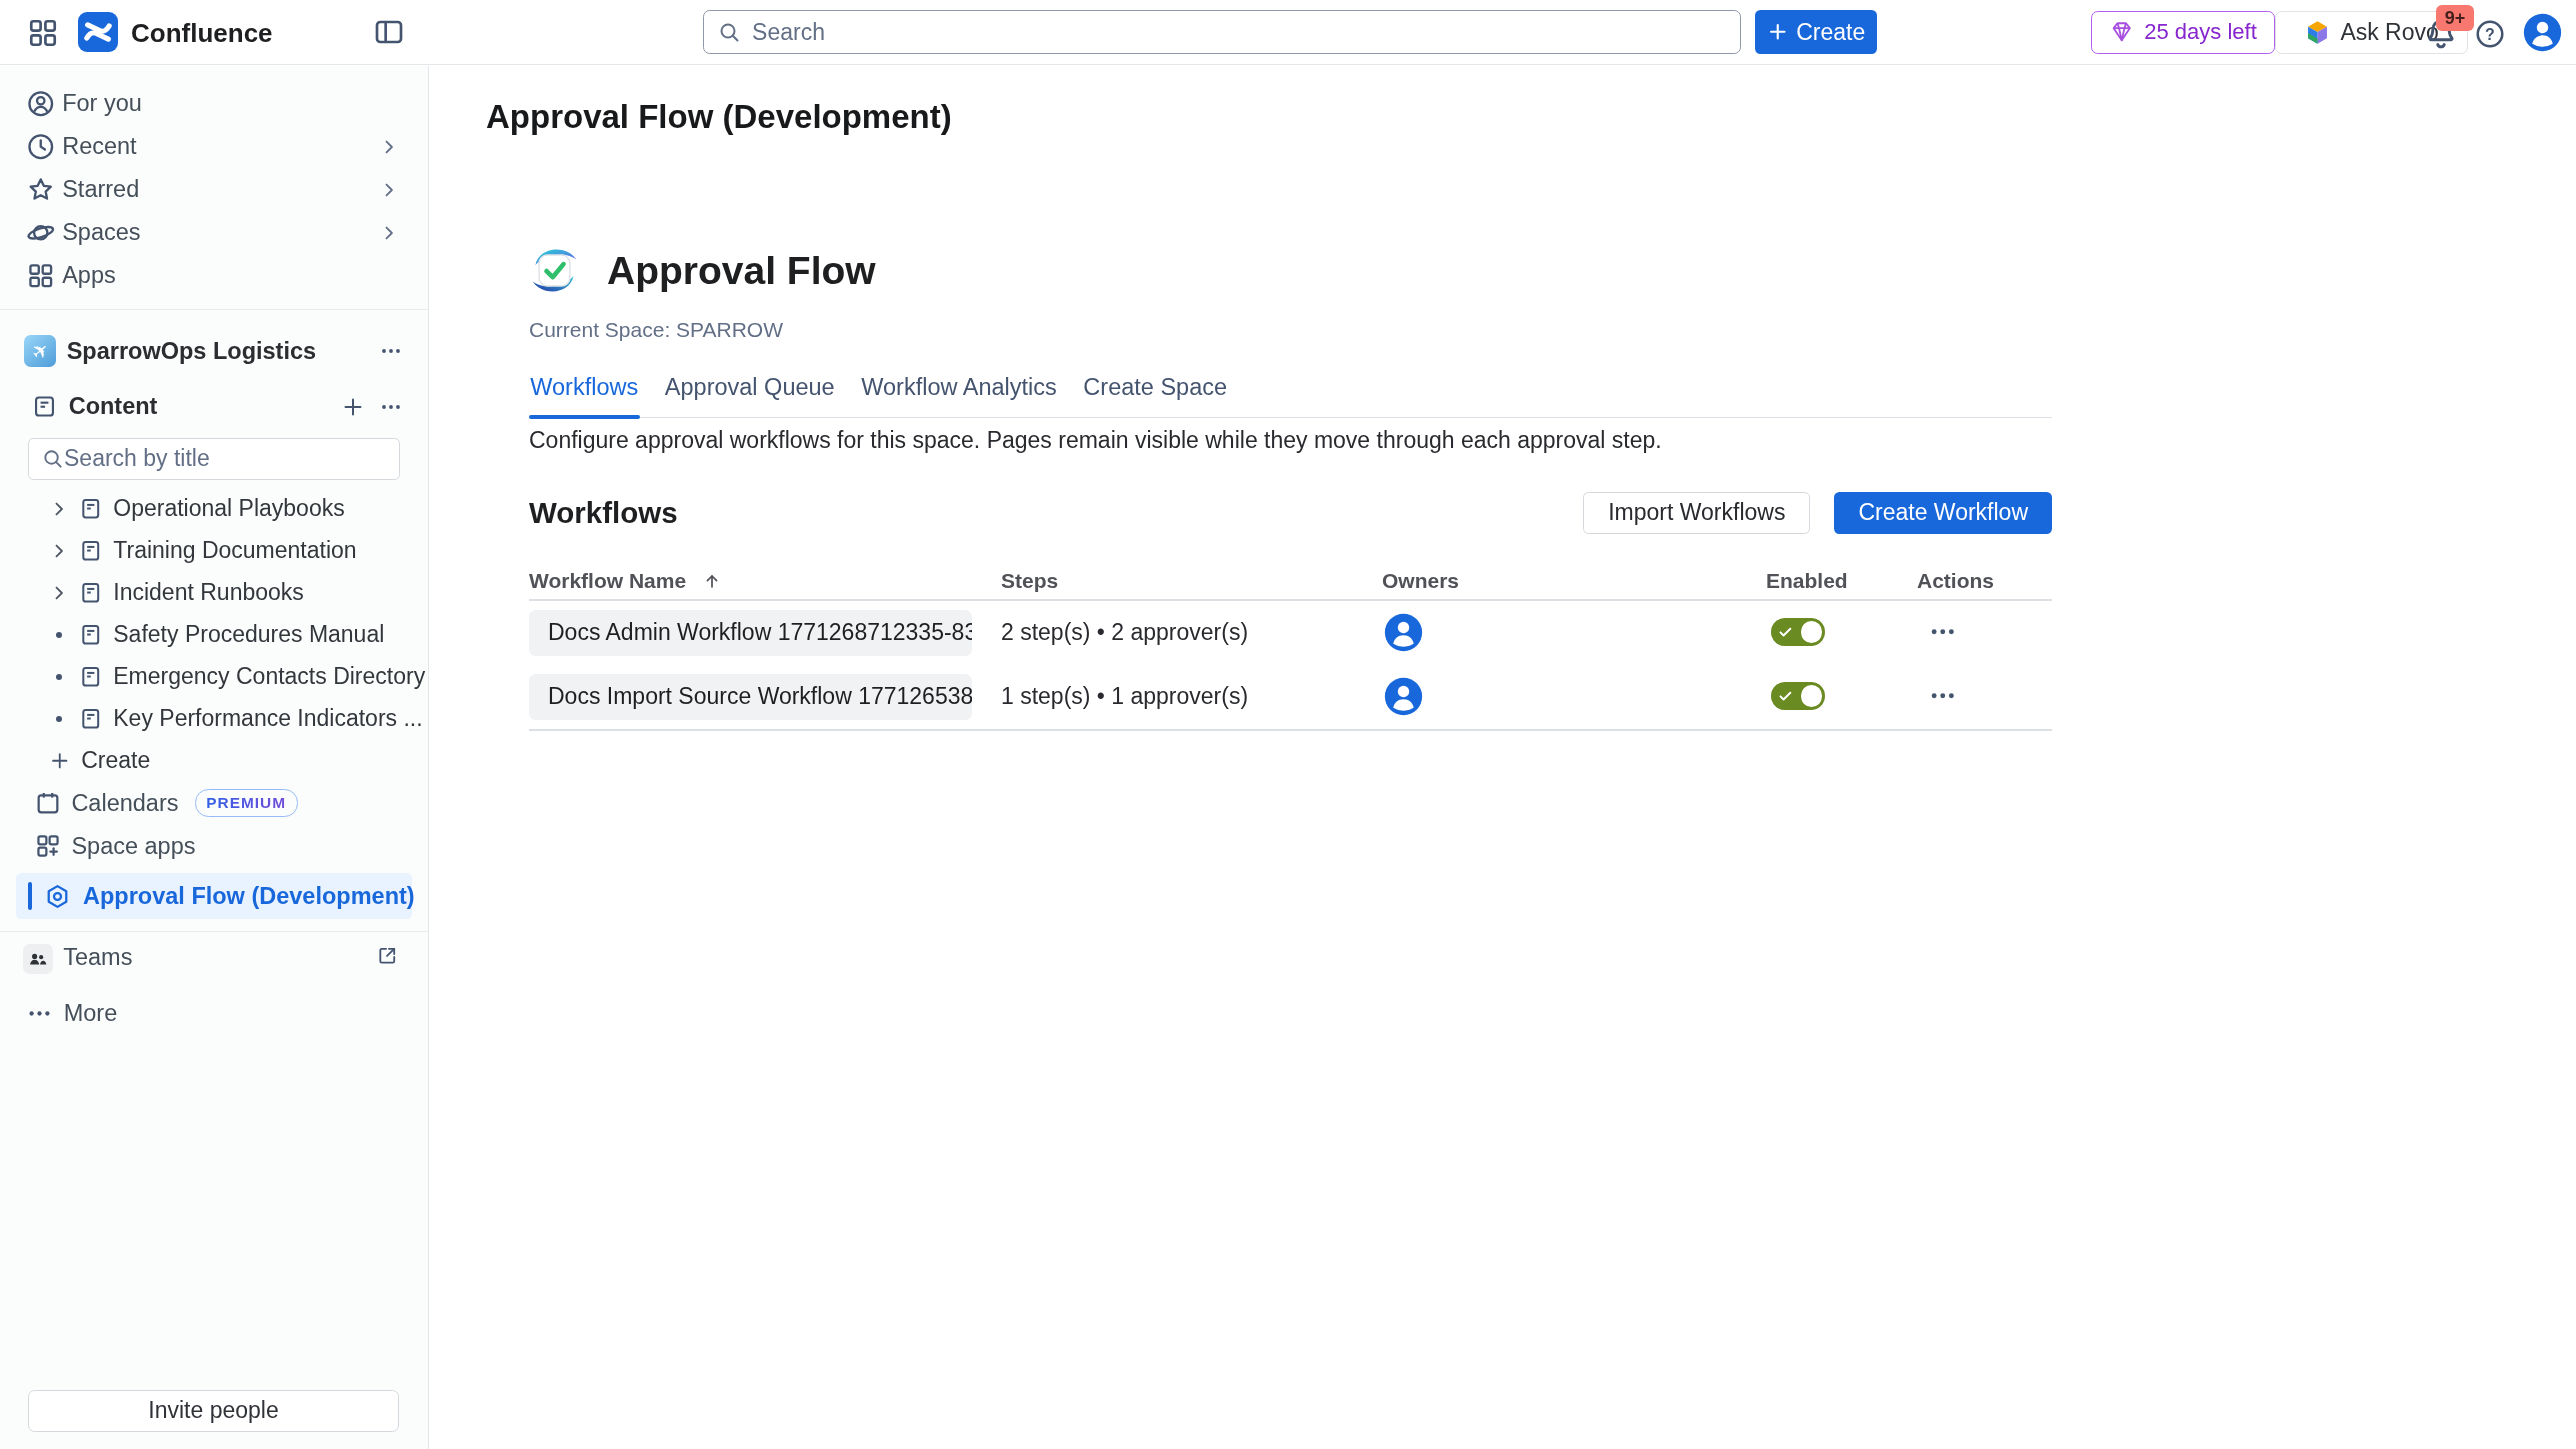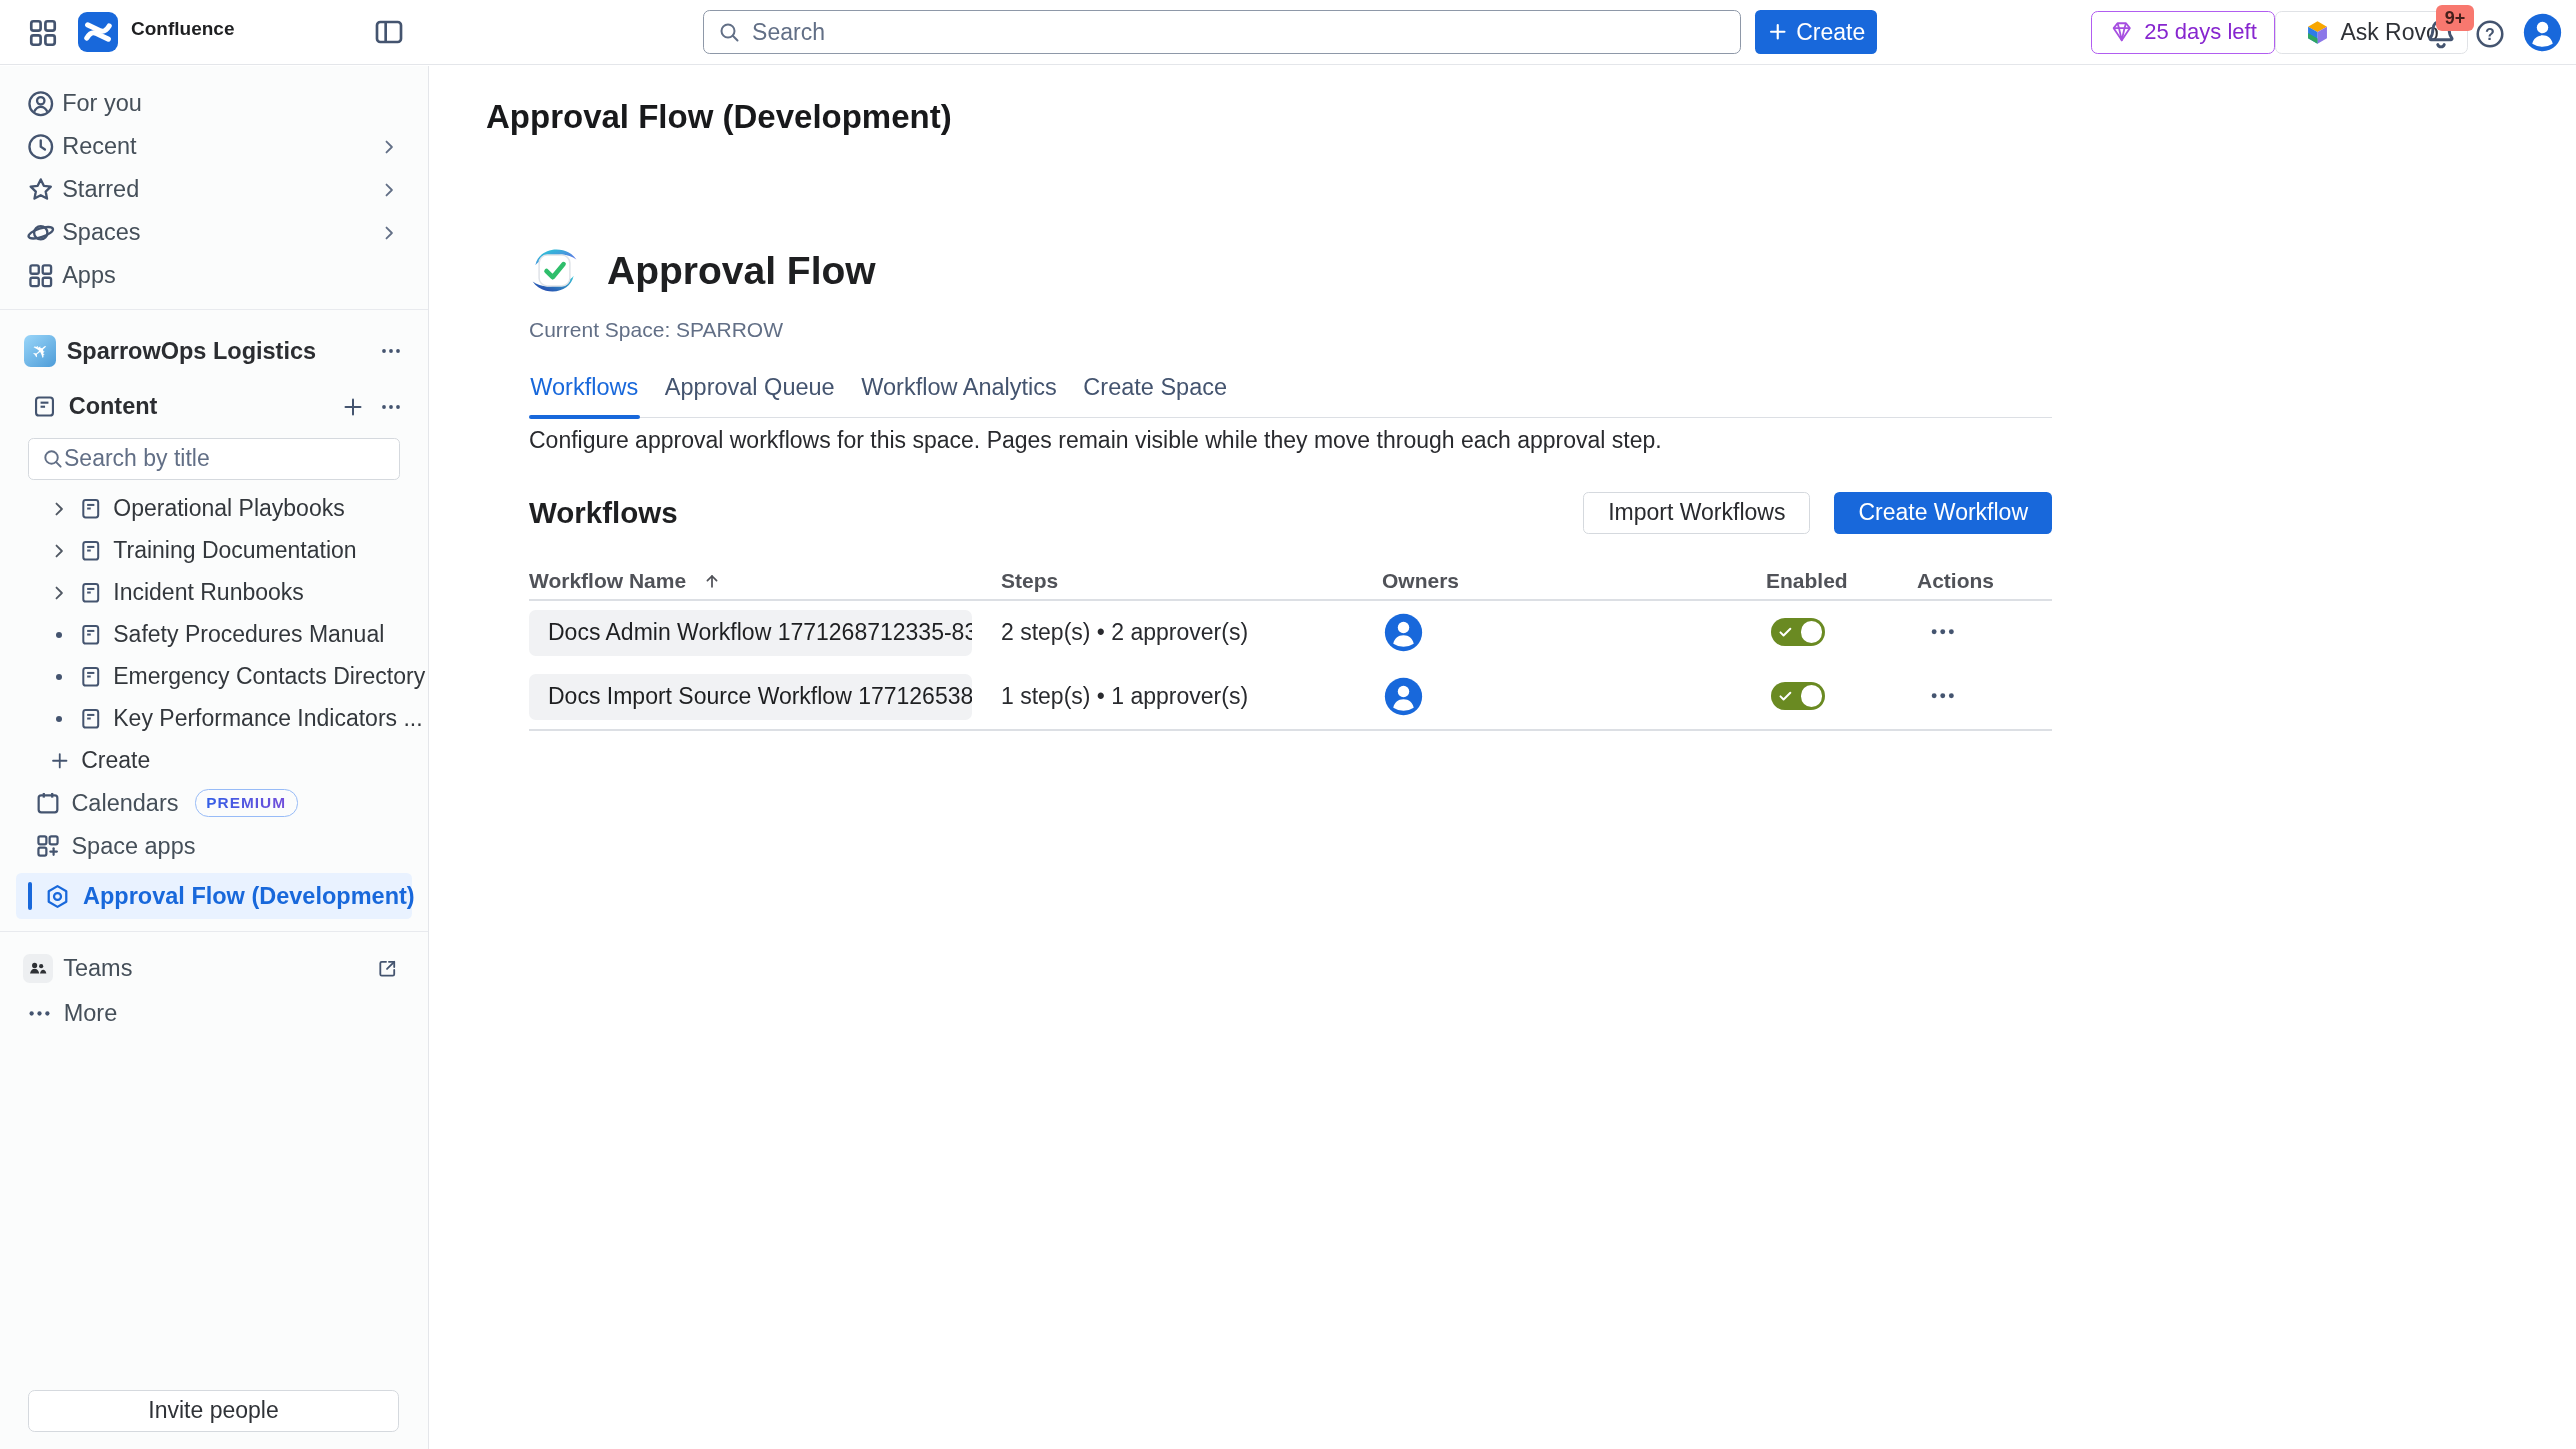--- a/index.html
+++ b/index.html
@@ -5,21 +5,21 @@
   * { margin:0; padding:0; box-sizing:border-box; }
   html,body { width:2576px; height:1449px; background:#fff; overflow:hidden;
     font-family:"Liberation Sans","DejaVu Sans",sans-serif; color:#1E1F21; }
   svg { display:block; }
 
   
   .topbar { position:fixed; top:0; left:0; width:2576px; height:65px; background:#fff;
     border-bottom:1.3px solid #E4E6EA; z-index:30; }
   .tb-grid-btn { position:absolute; left:27px; top:17px; width:32px; height:32px; background:none; border:none; color:#44546F; cursor:pointer; }
   .tb-logo { position:absolute; left:78px; top:12px; width:40px; height:40px; }
-  .tb-appname { position:absolute; left:131px; top:18px; font-size:19px; font-weight:700; color:#1E1F21; }
+  .tb-appname { position:absolute; left:131px; top:18px; font-size:26px; font-weight:700; color:#1E1F21; }
   .tb-panel-btn { position:absolute; left:373px; top:16px; width:32px; height:32px; background:none; border:none; color:#44546F; cursor:pointer; }
 
   .tb-search { position:absolute; left:703px; top:10px; width:1038px; height:44px;
     border:1.3px solid #8E98A8; border-radius:6.7px; display:flex; align-items:center; padding:0 13.4px; gap:10.7px; background:#fff; }
   .tb-search svg { flex:0 0 auto; color:#626F86; }
   .tb-search input { border:none; outline:none; flex:1; font-size:23px; color:#1E1F21; font-family:inherit; background:transparent; }
   .tb-search input::placeholder { color:#626F86; }
 
   .tb-create { position:absolute; left:1755px; top:10px; width:122px; height:44px; background:#1868DB; color:#fff;
     border:none; border-radius:5.4px; display:flex; align-items:center; justify-content:center; gap:8px;
@@ -82,21 +82,21 @@
   .premium-badge { margin-left:6.7px; padding:3.4px 10.7px 4px; border:1.3px solid #97BBF7; border-radius:13.4px;
     font-size:15.4px; font-weight:700; letter-spacing:1px;
     background:linear-gradient(90deg,#2C62E8,#7A4BD8); -webkit-background-clip:text; background-clip:text; color:transparent; }
 
   .sb-active { margin:5.4px 16px 0 16px; height:46px; background:#E9F2FF; border-radius:5.4px;
     display:flex; align-items:center; padding:0 12px; gap:12px; cursor:pointer; }
   .sb-active .bar { width:4px; height:28px; border-radius:2px; background:#1868DB; flex:0 0 auto; }
   .sb-active .ic { width:27px; height:27px; color:#1868DB; flex:0 0 auto; }
   .sb-active .lbl { font-size:23.5px; font-weight:600; color:#1868DB; white-space:nowrap; }
 
-  .sb-teams { height:48px; display:flex; align-items:center; padding:0 29.5px 0 23px; gap:10.7px; cursor:pointer; }
+  .sb-teams { height:48px; display:flex; align-items:flex-start; padding:0 29.5px 0 23px; gap:10.7px; cursor:pointer; }
   .teams-avatar { width:29.5px; height:29.5px; border-radius:6.7px; background:#EDEFF1; display:flex; align-items:center; justify-content:center; color:#2E3135; }
   .sb-teams .lbl { font-size:23.5px; font-weight:500; color:#454F59; flex:1; }
   .sb-teams .ext { width:23px; height:23px; color:#44546F; }
   .sb-more { height:43px; display:flex; align-items:center; padding:0 29.5px 0 26px; gap:10.7px; cursor:pointer; }
   .sb-more .ic { width:27px; height:27px; color:#44546F; }
   .sb-more .lbl { font-size:23.5px; font-weight:500; color:#454F59; }
 
   .sb-invite { position:absolute; bottom:17.4px; left:28px; width:371px; height:42px; background:#fff;
     border:1.3px solid #D5D9DE; border-radius:6.7px; font-size:23px; font-weight:500; color:#2F3237;
     cursor:pointer; font-family:inherit; }

